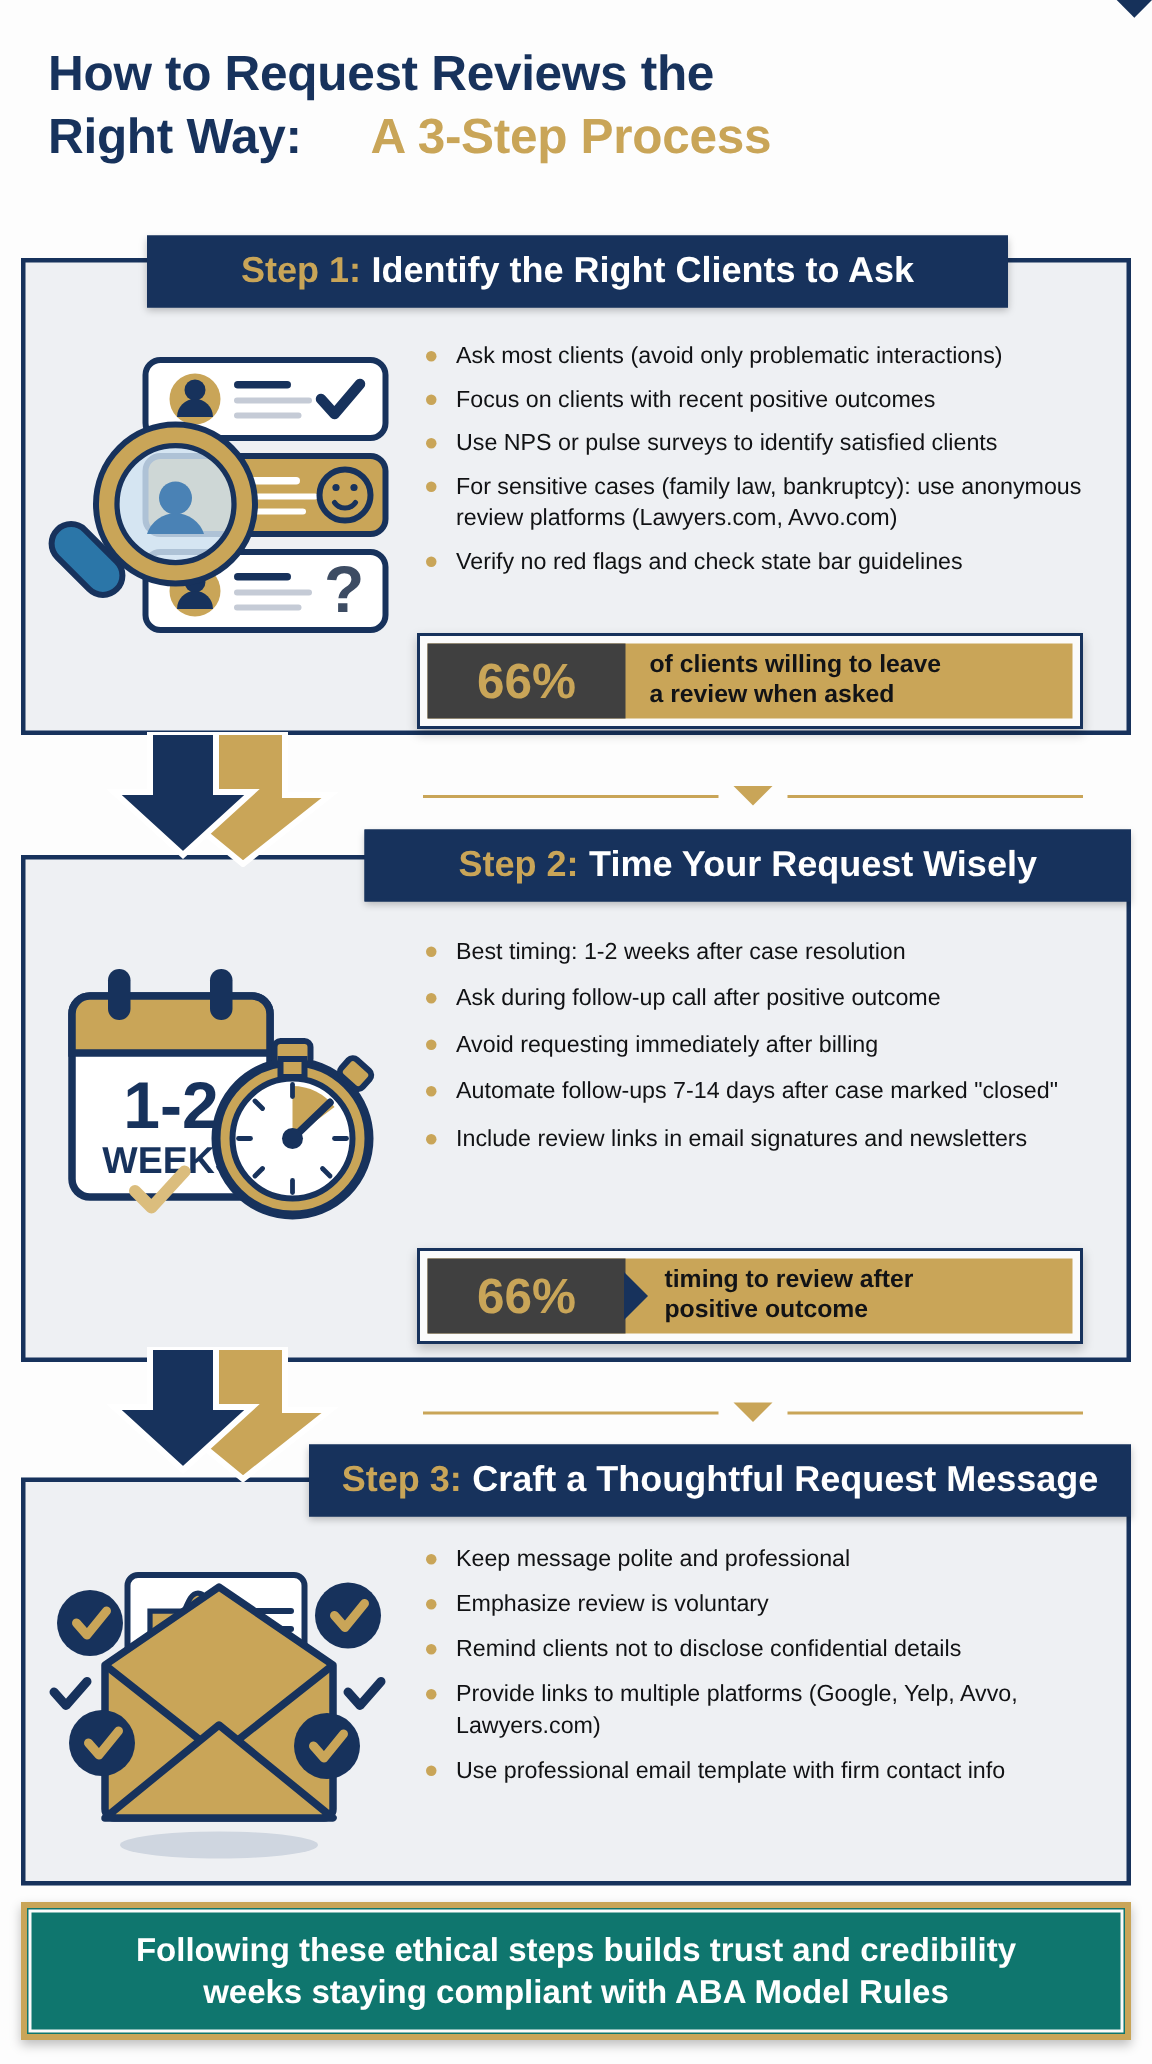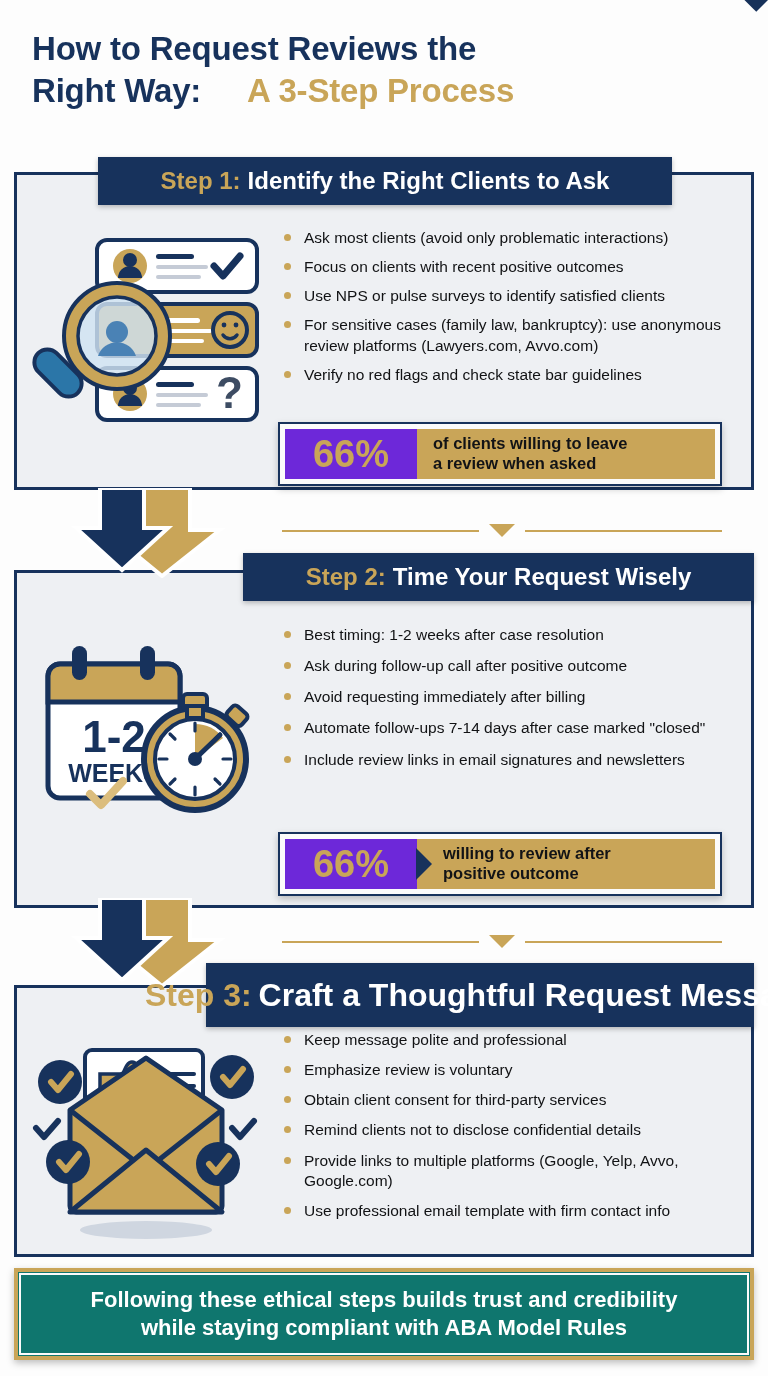--- a/index.html
+++ b/index.html
@@ -43,21 +43,21 @@
     background:#17325c;
     border:2px solid #17325c;
     box-shadow:0 2px 5px rgba(0,0,0,.25);
     color:#ffffff; font-weight:bold;
     display:flex; align-items:center; justify-content:center;
     white-space:nowrap;
   }
   .hdr .step{ color:#c9a558; margin-right:7px; }
   #hdr1{ left:98px; top:157px;  width:574px; height:48px; font-size:24px;}
   #hdr2{ left:243px; top:553px; width:511px; height:48px; font-size:24px;}
-  #hdr3{ left:206px; top:963px; width:548px; height:64px; font-size:32px;}
+  #hdr3{ left:206px; top:963px; width:548px; height:48px; font-size:24px;}
 
   
   .bullets{ position:absolute; }
   #b1{ left:278px; top:228px; width:470px; }
   #b2{ left:278px; top:625px; width:460px; }
   #b3{ left:278px; top:1030px; width:470px; }
   .bullets li{
     list-style:none; position:relative; padding-left:26px;
     font-size:15.5px; line-height:1.3; color:#111214; margin-bottom:9px;
   }
@@ -71,22 +71,22 @@
   
   .statwrap{
     position:absolute; background:#fbfbfb;
     border:2px solid #17325c; padding:5px;
     box-shadow:0 3px 7px rgba(0,0,0,.22); z-index:7;
   }
   #stat1{ left:278px; top:422px; width:444px; height:64px;}
   #stat2{ left:278px; top:832px; width:444px; height:64px;}
   .statinner{ display:flex; height:100%; background:#c9a558; position:relative;}
   .statnum{
-    background:#6d28d9; color:#c9a558;
-    font-size:38px; font-weight:bold;
+    background:#404040; color:#c9a558;
+    font-size:33px; font-weight:bold;
     display:flex; align-items:center; justify-content:center;
     padding:0 14px; min-width:132px; position:relative;
   }
   .statwrap.arrow .statnum:after{
     content:""; position:absolute; right:-15px; top:50%; transform:translateY(-50%);
     border-top:16px solid transparent; border-bottom:16px solid transparent;
     border-left:16px solid #17325c;
   }
   .stattxt{
     flex:1; display:flex; align-items:center;
@@ -264,21 +264,21 @@
   <li>Avoid requesting immediately after billing</li>
   <li>Automate follow-ups 7-14 days after case marked "closed"</li>
   <li>Include review links in email signatures and newsletters</li>
 </ul>
 
 <div class="statwrap arrow" id="stat2">
   <div class="statinner">
     <div class="statnum">66%</div>
     <div class="stattxt">
       <span>
-        <span>willing to review after</span><br>
+        <span>timing to review after</span><br>
         <span>positive outcome</span>
       </span>
     </div>
   </div>
 </div>
 
 <div class="divider" id="div2">
   <div class="ln"></div>
   <div class="tri"></div>
   <div class="ln"></div>
@@ -328,24 +328,23 @@
     <path d="M187 132l7 8 13-16" fill="none" stroke="#c9a558" stroke-width="6" stroke-linecap="round" stroke-linejoin="round"></path>
     <path d="M14 96l8 9 14-16" fill="none" stroke="#17325c" stroke-width="6" stroke-linecap="round" stroke-linejoin="round"></path>
     <path d="M210 96l8 9 14-16" fill="none" stroke="#17325c" stroke-width="6" stroke-linecap="round" stroke-linejoin="round"></path>
     <ellipse cx="124" cy="198" rx="66" ry="9" fill="#cfd6e0"></ellipse>
   </svg>
 </div>
 
 <ul class="bullets" id="b3">
   <li>Keep message polite and professional</li>
   <li>Emphasize review is voluntary</li>
-  <li>Obtain client consent for third-party services</li>
   <li>Remind clients not to disclose confidential details</li>
-  <li>Provide links to multiple platforms (Google, Yelp, Avvo, Google.com)</li>
+  <li>Provide links to multiple platforms (Google, Yelp, Avvo, Lawyers.com)</li>
   <li>Use professional email template with firm contact info</li>
 </ul>
 
 <div id="banner">
   <span>
     <span>Following these ethical steps builds trust and credibility</span><br>
-    <span>while staying compliant with ABA Model Rules</span>
+    <span>weeks staying compliant with ABA Model Rules</span>
   </span>
 </div>
 
 </body></html>

